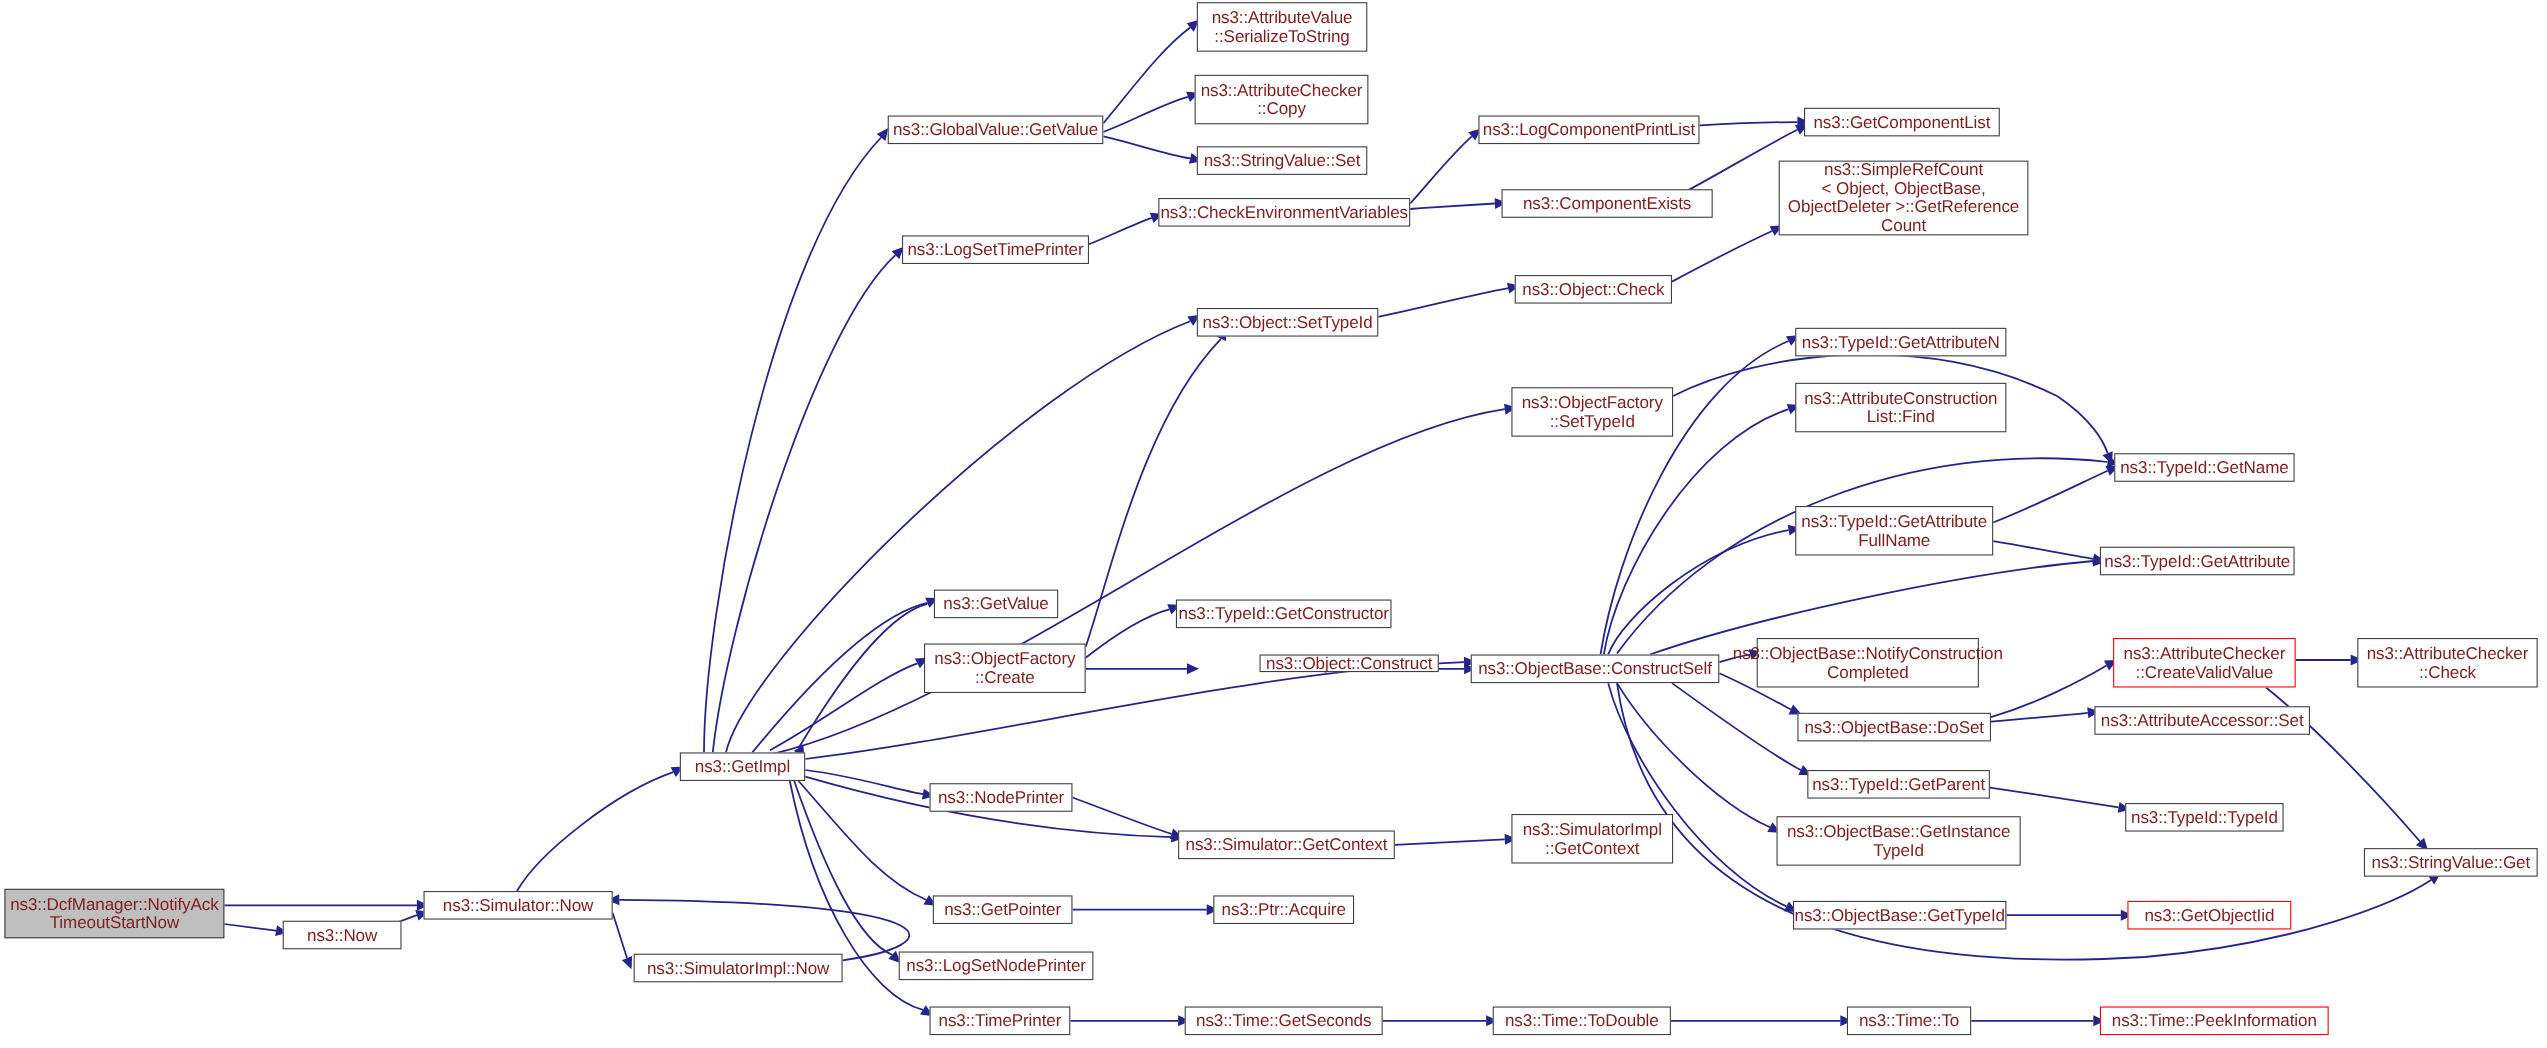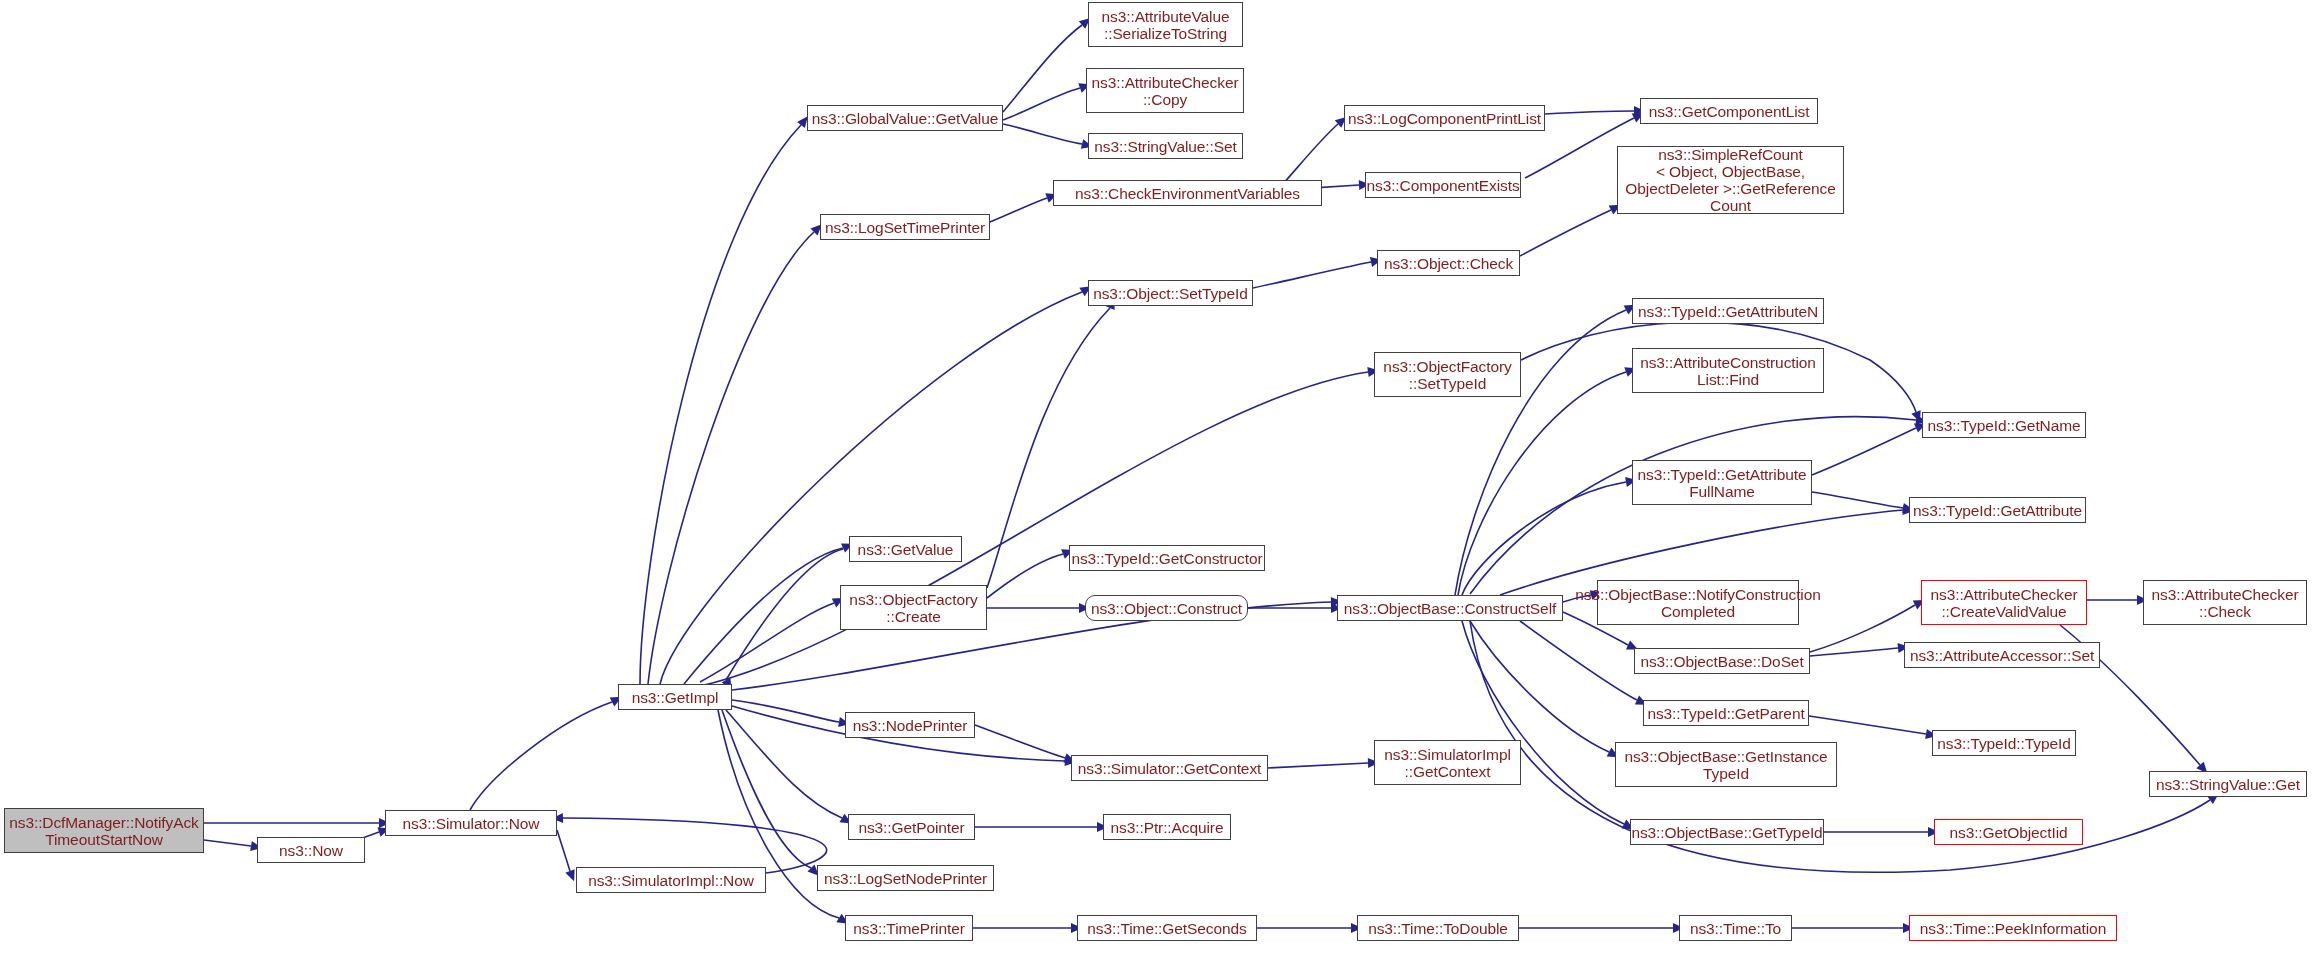--- a/index.html
+++ b/index.html
@@ -171,44 +171,44 @@
       <div class="node" style="left: 385px; top: 810px; width: 172px; height: 26px;">ns3::Simulator::Now</div>
       <div class="node" style="left: 576px; top: 867px; width: 190px; height: 26px;">ns3::SimulatorImpl::Now</div>
       <div class="node" style="left: 618px; top: 684px; width: 114px; height: 26px;">ns3::GetImpl</div>
       <div class="node" style="left: 807px; top: 105px; width: 196px; height: 26px;">ns3::GlobalValue::GetValue</div>
       <div class="node" style="left: 1088px; top: 2px; width: 155px; height: 45px;">ns3::AttributeValue
 ::SerializeToString</div>
       <div class="node" style="left: 1086px; top: 68px; width: 158px; height: 45px;">ns3::AttributeChecker
 ::Copy</div>
       <div class="node" style="left: 1088px; top: 133px; width: 155px; height: 26px;">ns3::StringValue::Set</div>
       <div class="node" style="left: 820px; top: 214px; width: 170px; height: 26px;">ns3::LogSetTimePrinter</div>
-      <div class="node" style="left: 1053px; top: 180px; width: 269px; height: 26px;">ns3::CheckEnvironmentVariables</div>
+      <div class="node" style="left: 1053px; top: 180px; width: 229px; height: 26px;">ns3::CheckEnvironmentVariables</div>
       <div class="node" style="left: 1344px; top: 105px; width: 201px; height: 26px;">ns3::LogComponentPrintList</div>
-      <div class="node" style="left: 1365px; top: 172px; width: 156px; height: 26px;">ns3::ComponentExists</div>
+      <div class="node" style="left: 1365px; top: 172px; width: 192px; height: 26px;">ns3::ComponentExists</div>
       <div class="node" style="left: 1640px; top: 98px; width: 178px; height: 26px;">ns3::GetComponentList</div>
       <div class="node" style="left: 1617px; top: 146px; width: 227px; height: 68px;">ns3::SimpleRefCount
 &lt; Object, ObjectBase,
  ObjectDeleter &gt;::GetReference
 Count</div>
       <div class="node" style="left: 1088px; top: 280px; width: 165px; height: 26px;">ns3::Object::SetTypeId</div>
       <div class="node" style="left: 1377px; top: 250px; width: 143px; height: 26px;">ns3::Object::Check</div>
       <div class="node" style="left: 1374px; top: 352px; width: 147px; height: 45px;">ns3::ObjectFactory
 ::SetTypeId</div>
       <div class="node" style="left: 1632px; top: 298px; width: 192px; height: 26px;">ns3::TypeId::GetAttributeN</div>
       <div class="node" style="left: 1632px; top: 348px; width: 192px; height: 45px;">ns3::AttributeConstruction
 List::Find</div>
       <div class="node" style="left: 1922px; top: 412px; width: 164px; height: 26px;">ns3::TypeId::GetName</div>
       <div class="node" style="left: 1632px; top: 460px; width: 180px; height: 45px;">ns3::TypeId::GetAttribute
 FullName</div>
       <div class="node" style="left: 1909px; top: 497px; width: 177px; height: 26px;">ns3::TypeId::GetAttribute</div>
       <div class="node" style="left: 849px; top: 536px; width: 113px; height: 26px;">ns3::GetValue</div>
       <div class="node" style="left: 1069px; top: 545px; width: 196px; height: 26px;">ns3::TypeId::GetConstructor</div>
       <div class="node" style="left: 840px; top: 585px; width: 147px; height: 45px;">ns3::ObjectFactory
 ::Create</div>
-      <div class="node" style="left: 1085px; top: 595px; width: 163px; height: 26px; border-radius: 10px;">ns3::Object::Construct</div>
+      <div class="node" style="left: 1145px; top: 595px; width: 163px; height: 16px;">ns3::Object::Construct</div>
       <div class="node" style="left: 1337px; top: 595px; width: 226px; height: 26px;">ns3::ObjectBase::ConstructSelf</div>
       <div class="node" style="left: 1597px; top: 580px; width: 202px; height: 45px;">ns3::ObjectBase::NotifyConstruction
 Completed</div>
       <div class="node" style="left: 1634px; top: 648px; width: 176px; height: 26px;">ns3::ObjectBase::DoSet</div>
       <div class="node" style="left: 1643px; top: 700px; width: 166px; height: 26px;">ns3::TypeId::GetParent</div>
       <div class="node" style="left: 1615px; top: 742px; width: 222px; height: 45px;">ns3::ObjectBase::GetInstance
 TypeId</div>
       <div class="node" style="left: 1630px; top: 819px; width: 194px; height: 26px;">ns3::ObjectBase::GetTypeId</div>
       <div class="node red" style="left: 1921px; top: 580px; width: 166px; height: 45px;">ns3::AttributeChecker
 ::CreateValidValue</div>

